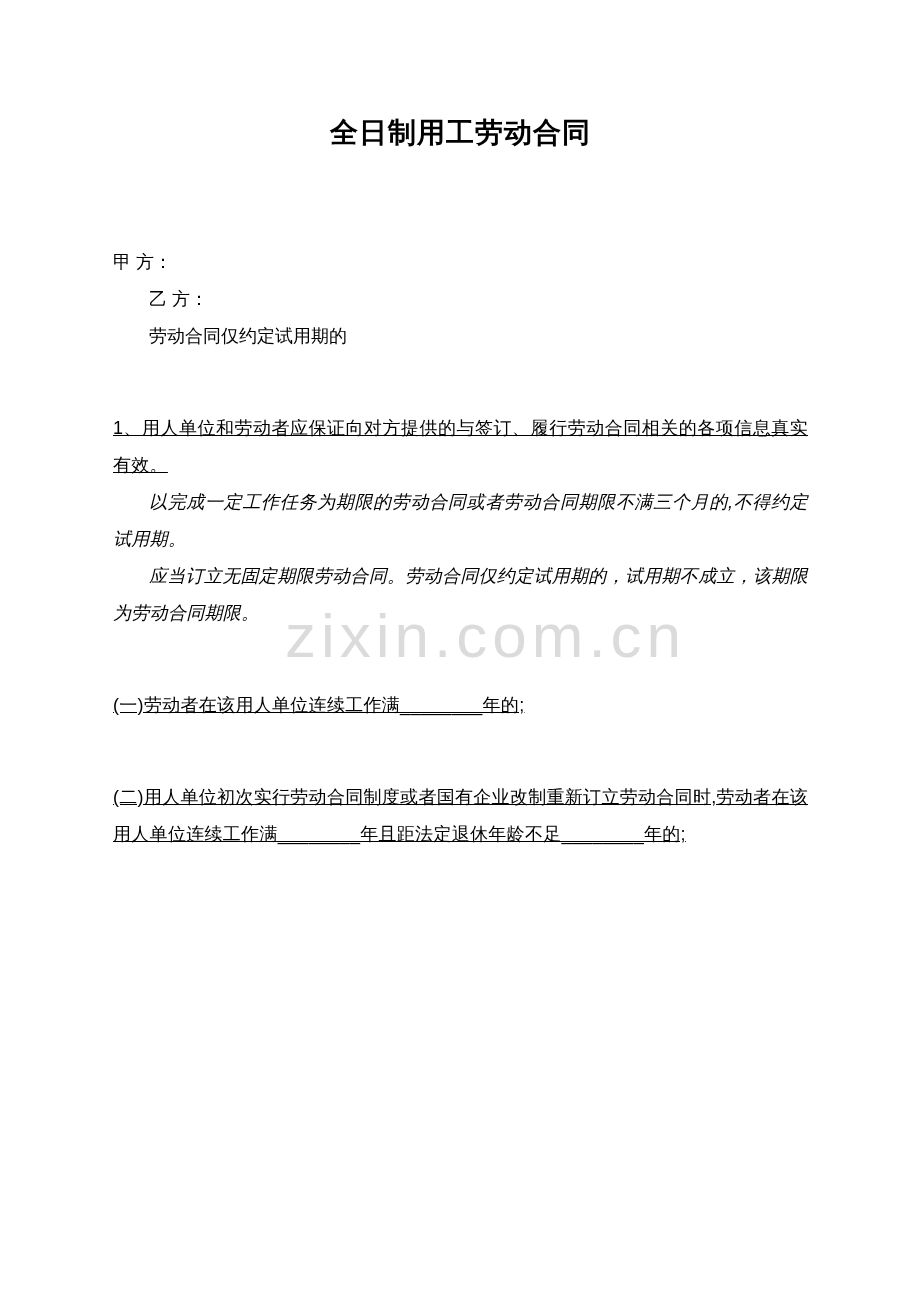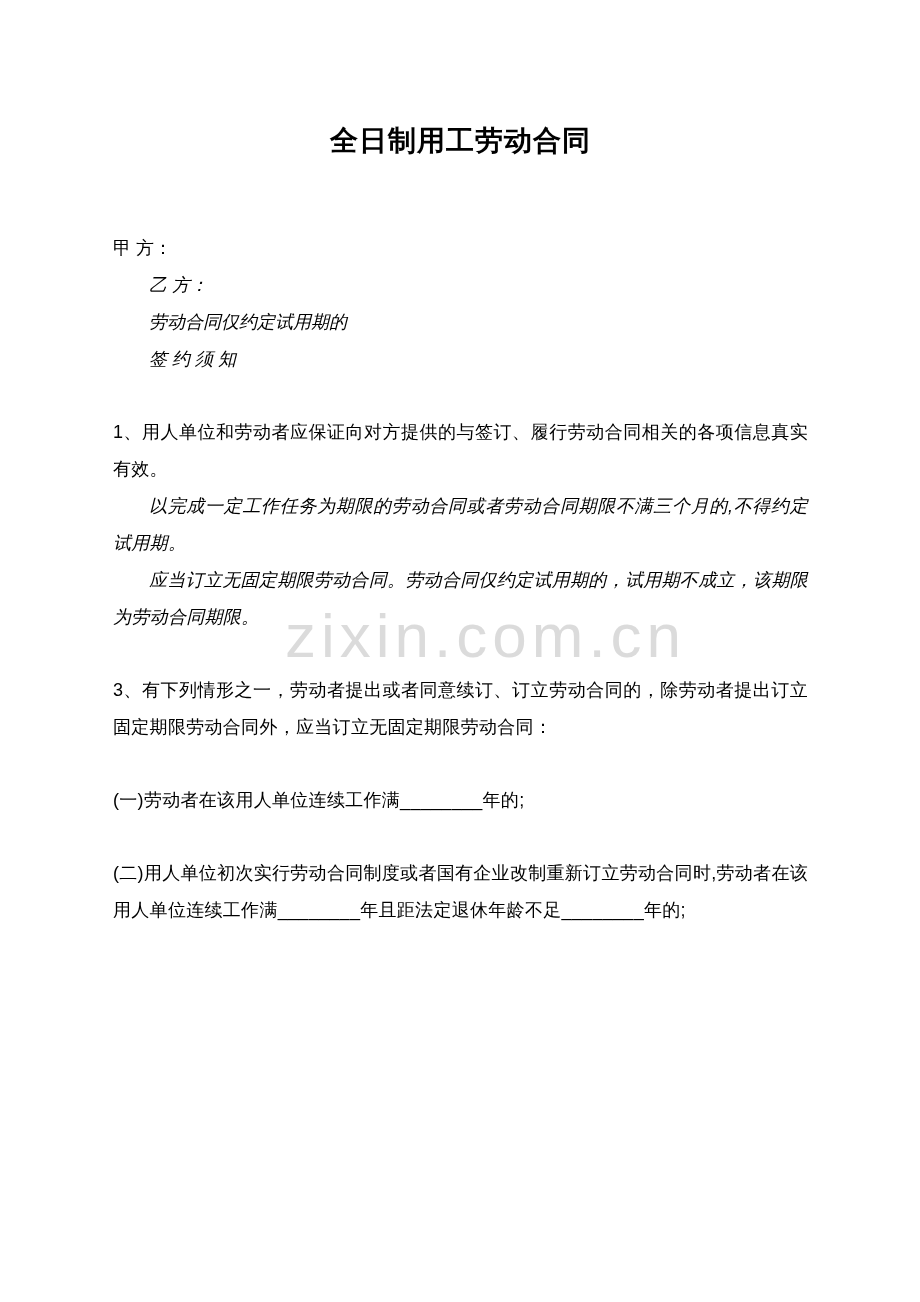--- a/index.html
+++ b/index.html
@@ -10,46 +10,46 @@
     height: 1302px;
     background: #ffffff;
     font-family: "Liberation Sans", "DejaVu Sans", sans-serif;
     color: #000000;
     overflow: hidden;
   }
   .content {
     position: absolute;
     left: 113px;
     right: 112px;
-    top: 12px;
+    top: 4px;
   }
   .doc-title {
     margin: 112px 0 0 0;
     text-align: center;
     font-size: 28px;
     font-weight: bold;
     line-height: 34px;
     letter-spacing: 1px;
   }
-  .header-block { margin-top: 72px; }
+  .header-block { margin-top: 94px; }
   .line {
     margin: 0;
     font-size: 18px;
     line-height: 37px;
     white-space: pre-wrap;
   }
-  .indent1 { text-indent: 2em; font-style: italic; }
+  .indent1 { text-indent: 2em; }
   .para {
     margin: 0;
     font-size: 18px;
     line-height: 37px;
     text-align: justify;
     letter-spacing: 0.3px;
   }
-  .para.gap { margin-top: 36px; }
+  .para.gap { margin-top: 55px; text-decoration: underline; }
   .para.indent { text-indent: 2em; font-style: italic; }
   .watermark {
     position: absolute;
     left: 285px;
     top: 601px;
     font-size: 62px;
     line-height: 70px;
     letter-spacing: 5px;
     color: rgba(175, 175, 175, 0.45);
     font-family: Liberation Sans, sans-serif;
@@ -67,31 +67,29 @@
   <div class="watermark">zixin.com.cn</div>
 
   <div class="content">
 
     <h1 class="doc-title">全日制用工劳动合同</h1>
 
     <div class="header-block">
       <p class="line">甲 方：</p>
       <p class="line indent1">乙 方：</p>
       <p class="line indent1">劳动合同仅约定试用期的</p>
-      <p class="line indent1">签 约 须 知</p>
     </div>
 
     <p class="para gap">1、用人单位和劳动者应保证向对方提供的与签订、履行劳动合同相关的各项信息真实有效。</p>
 
 
     <p class="para indent">以完成一定工作任务为期限的劳动合同或者劳动合同期限不满三个月的,不得约定试用期。</p>
 
     <p class="para indent">应当订立无固定期限劳动合同。劳动合同仅约定试用期的，试用期不成立，该期限为劳动合同期限。</p>
 
 
-    <p class="para gap">3、有下列情形之一，劳动者提出或者同意续订、订立劳动合同的，除劳动者提出订立固定期限劳动合同外，应当订立无固定期限劳动合同：</p>
 
     <p class="para gap">(一)劳动者在该用人单位连续工作满________年的;</p>
 
     <p class="para gap">(二)用人单位初次实行劳动合同制度或者国有企业改制重新订立劳动合同时,劳动者在该用人单位连续工作满________年且距法定退休年龄不足________年的;</p>
 
   </div>
 </div>
 
 </body></html>

